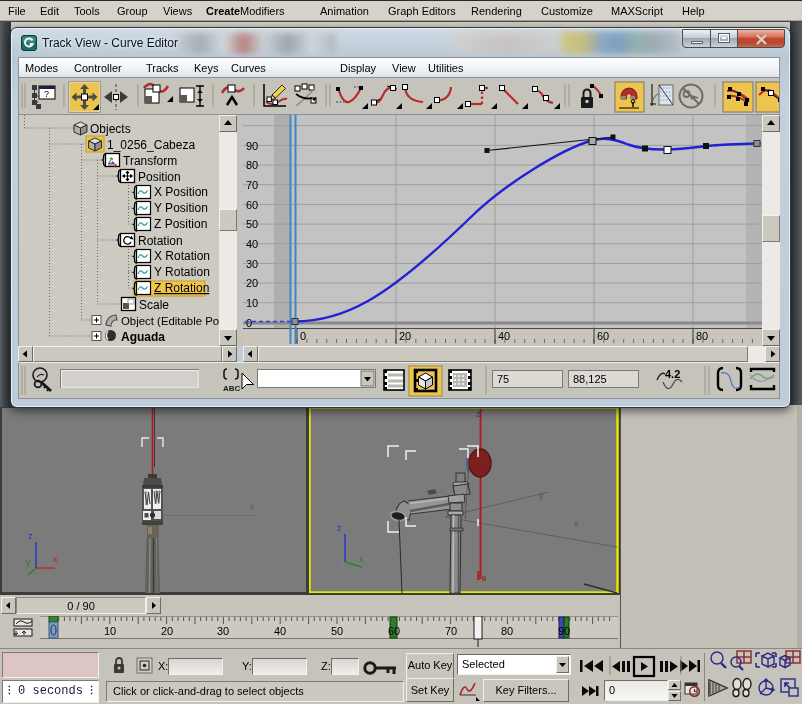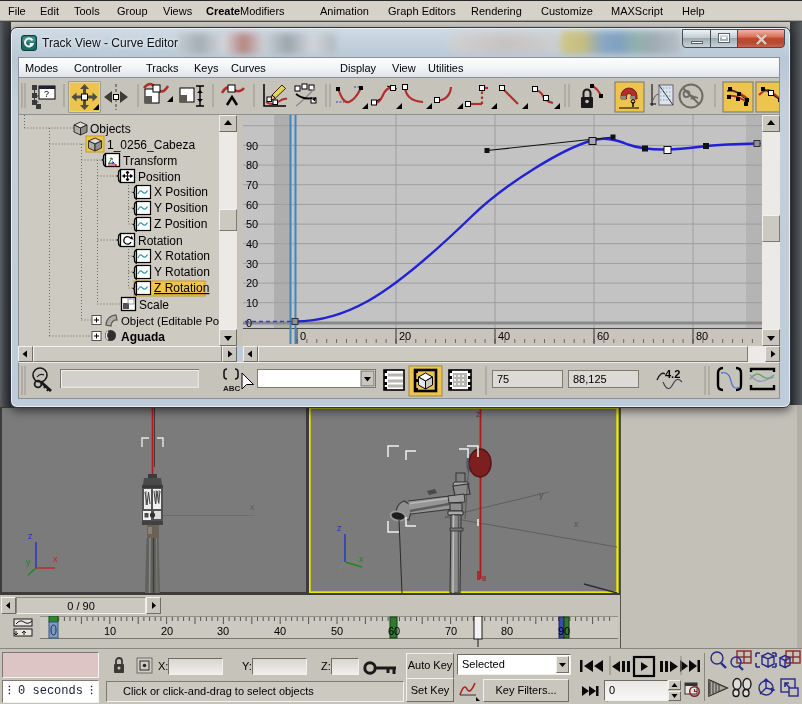--- a/index.html
+++ b/index.html
@@ -313,21 +313,21 @@
 <div class="abs fld" style="left:168px;top:9px;width:55px;height:17px;background:linear-gradient(#d8d6d0,#efeeea);"></div>
 <div class="abs fld" style="left:252px;top:9px;width:55px;height:17px;background:linear-gradient(#d8d6d0,#efeeea);"></div>
 <div class="abs fld" style="left:331px;top:9px;width:28px;height:17px;background:linear-gradient(#d8d6d0,#efeeea);"></div>
 
 <svg class="abs" style="left:362px;top:10px;" width="38" height="22" viewBox="0 0 38 22">
 <circle cx="8" cy="9" r="5.2" fill="none" stroke="#1a1a1a" stroke-width="3"></circle>
 <line x1="13" y1="9" x2="34" y2="9" stroke="#1a1a1a" stroke-width="3"></line>
 <path d="M26 9 v5 M32 9 v6" stroke="#1a1a1a" stroke-width="3"></path>
 </svg>
 
-<div class="abs sb2" style="left:106px;top:32px;width:298px;height:21px;background:#ccc9c1;font-size:11px;line-height:19px;padding-left:16px;color:#000;">Click or click-and-drag to select objects</div>
+<div class="abs sb2" style="left:106px;top:32px;width:298px;height:21px;background:#ccc9c1;font-size:11px;line-height:19px;padding-left:6px;color:#000;">Click or click-and-drag to select objects</div>
 
 <div class="abs btn" style="left:406px;top:4px;width:48px;height:35px;font-size:11px;text-align:center;line-height:22px;color:#000;">Auto Key</div>
 <div class="abs btn" style="left:406px;top:29px;width:48px;height:24px;font-size:11px;text-align:center;line-height:22px;color:#000;">Set Key</div>
 
 <div class="abs fld" style="left:457px;top:5px;width:114px;height:21px;background:#fff;font-size:11px;line-height:19px;padding-left:4px;color:#000;">Selected</div>
 <div class="abs btn" style="left:556px;top:7px;width:13px;height:17px;">
       <svg width="11" height="15">
         <path d="M2 6 h7 l-3.5 4 z" fill="#000"></path>
       </svg>
     </div>

